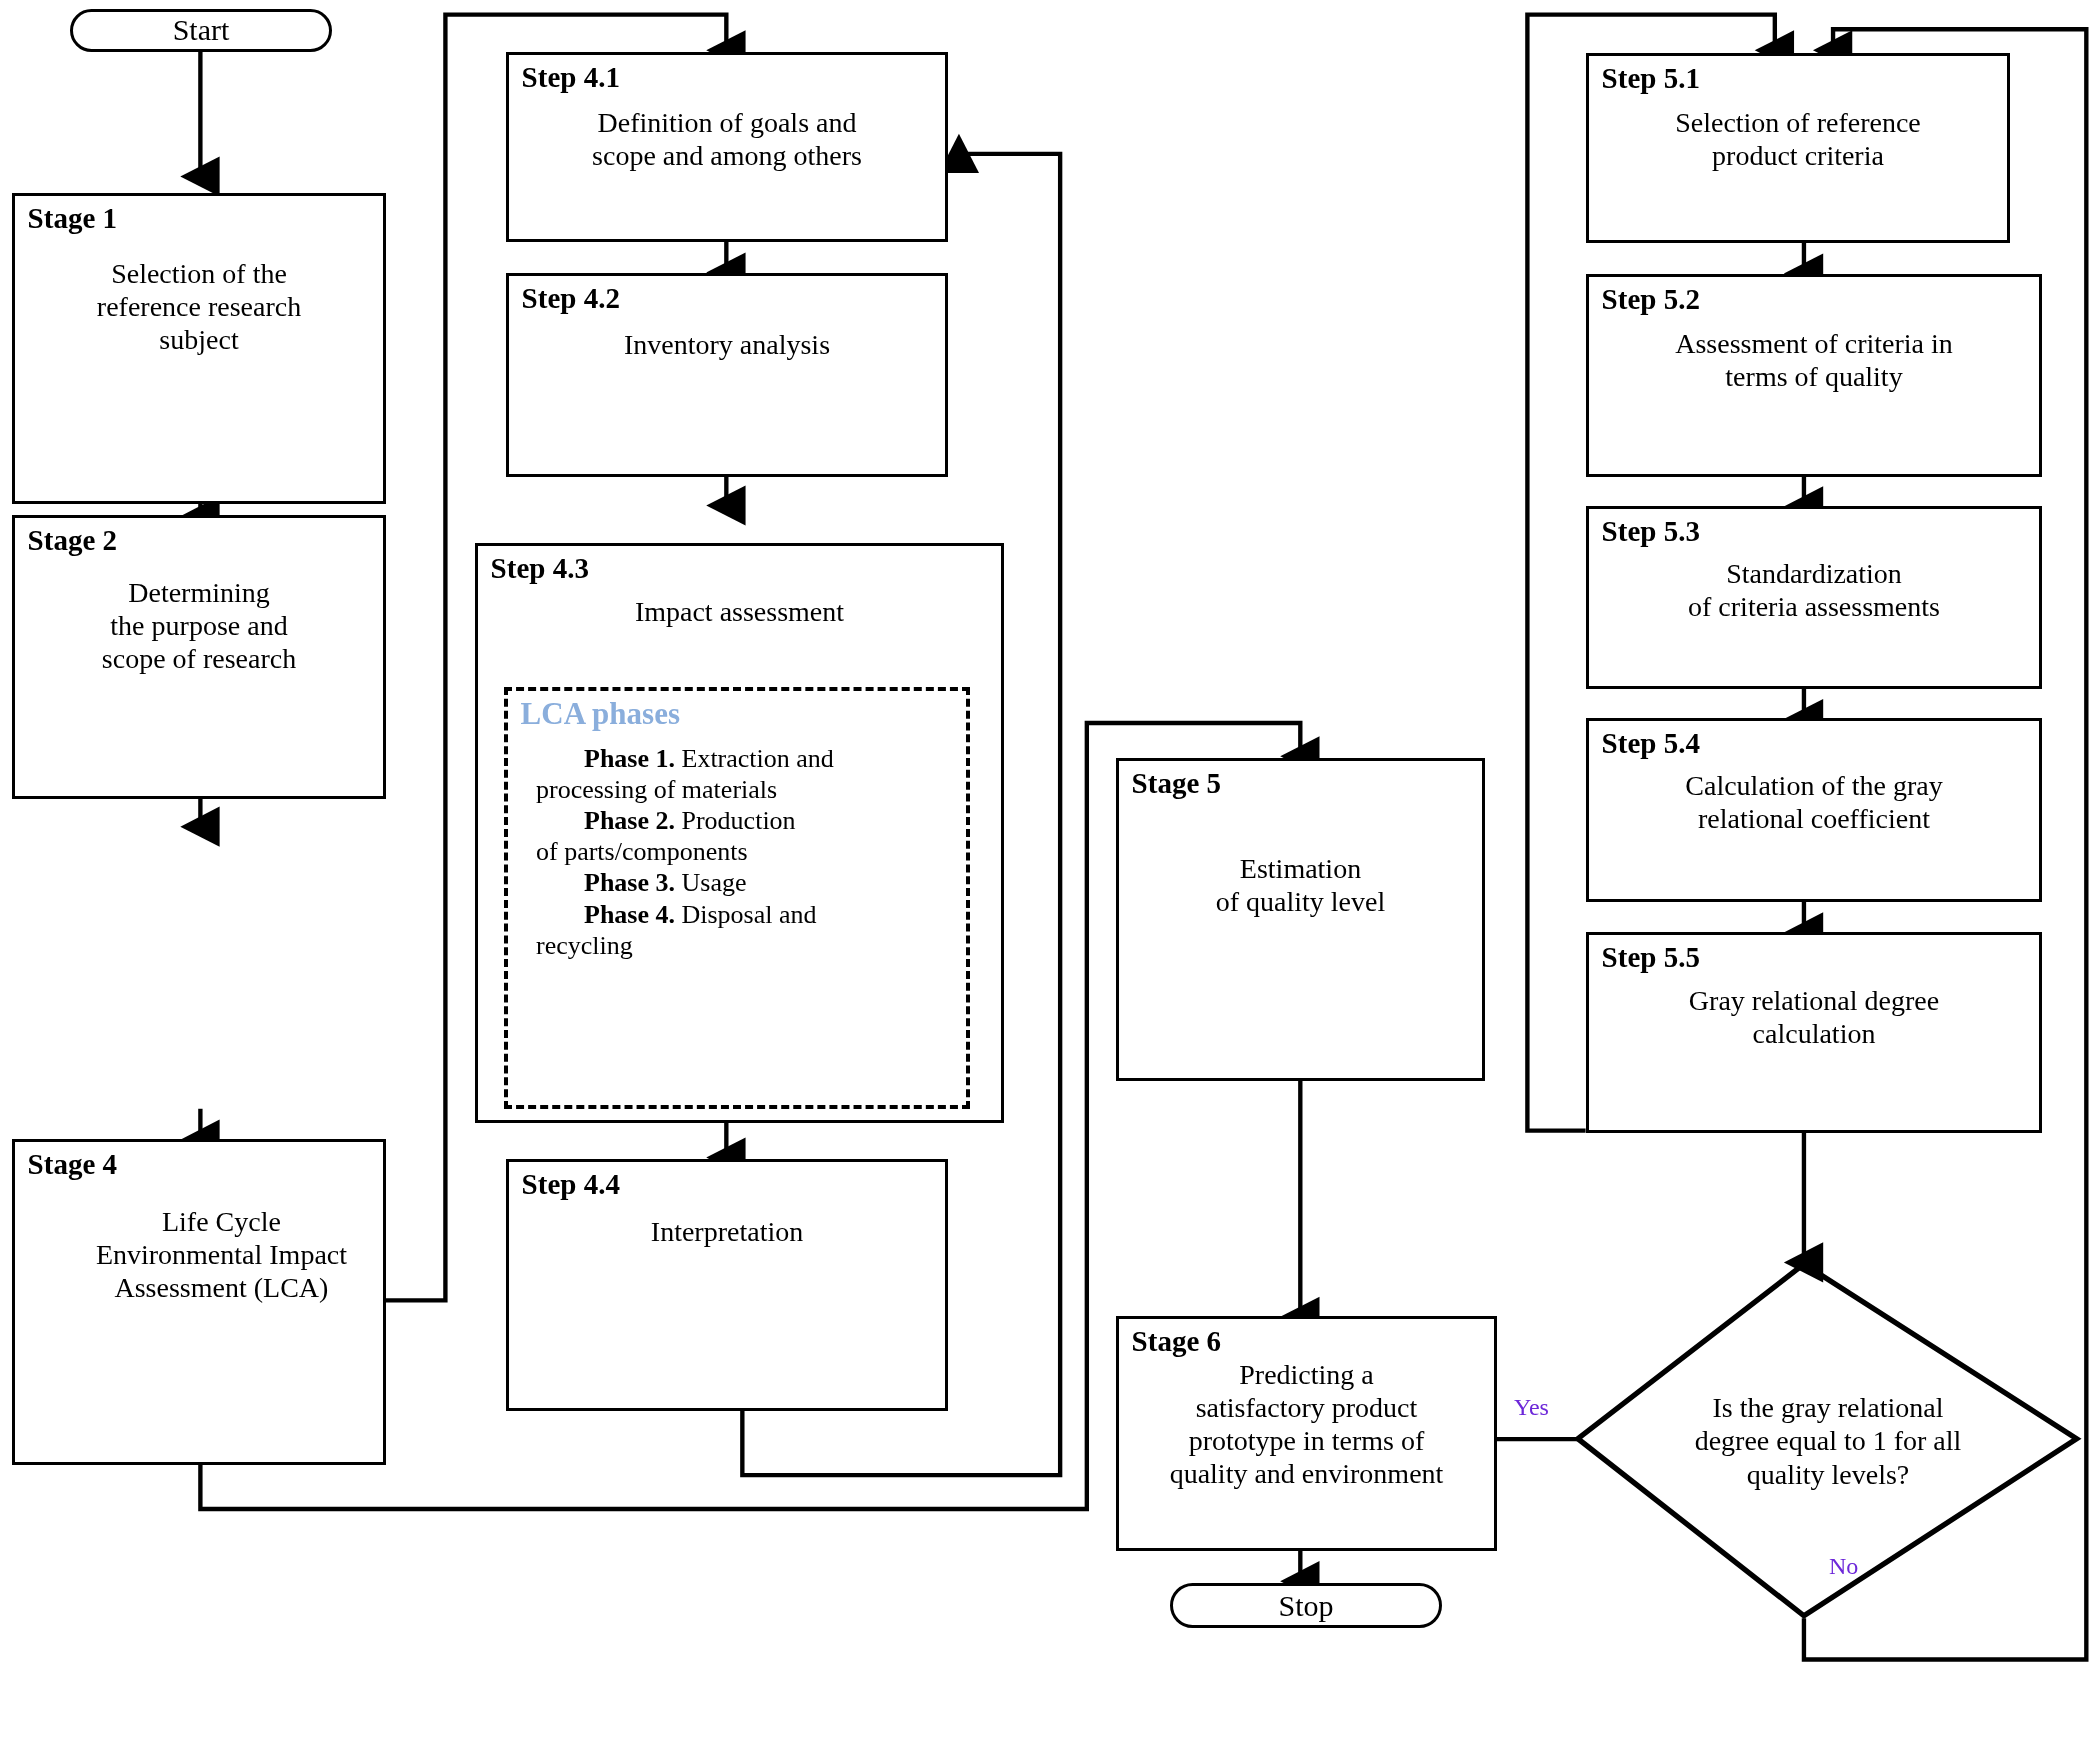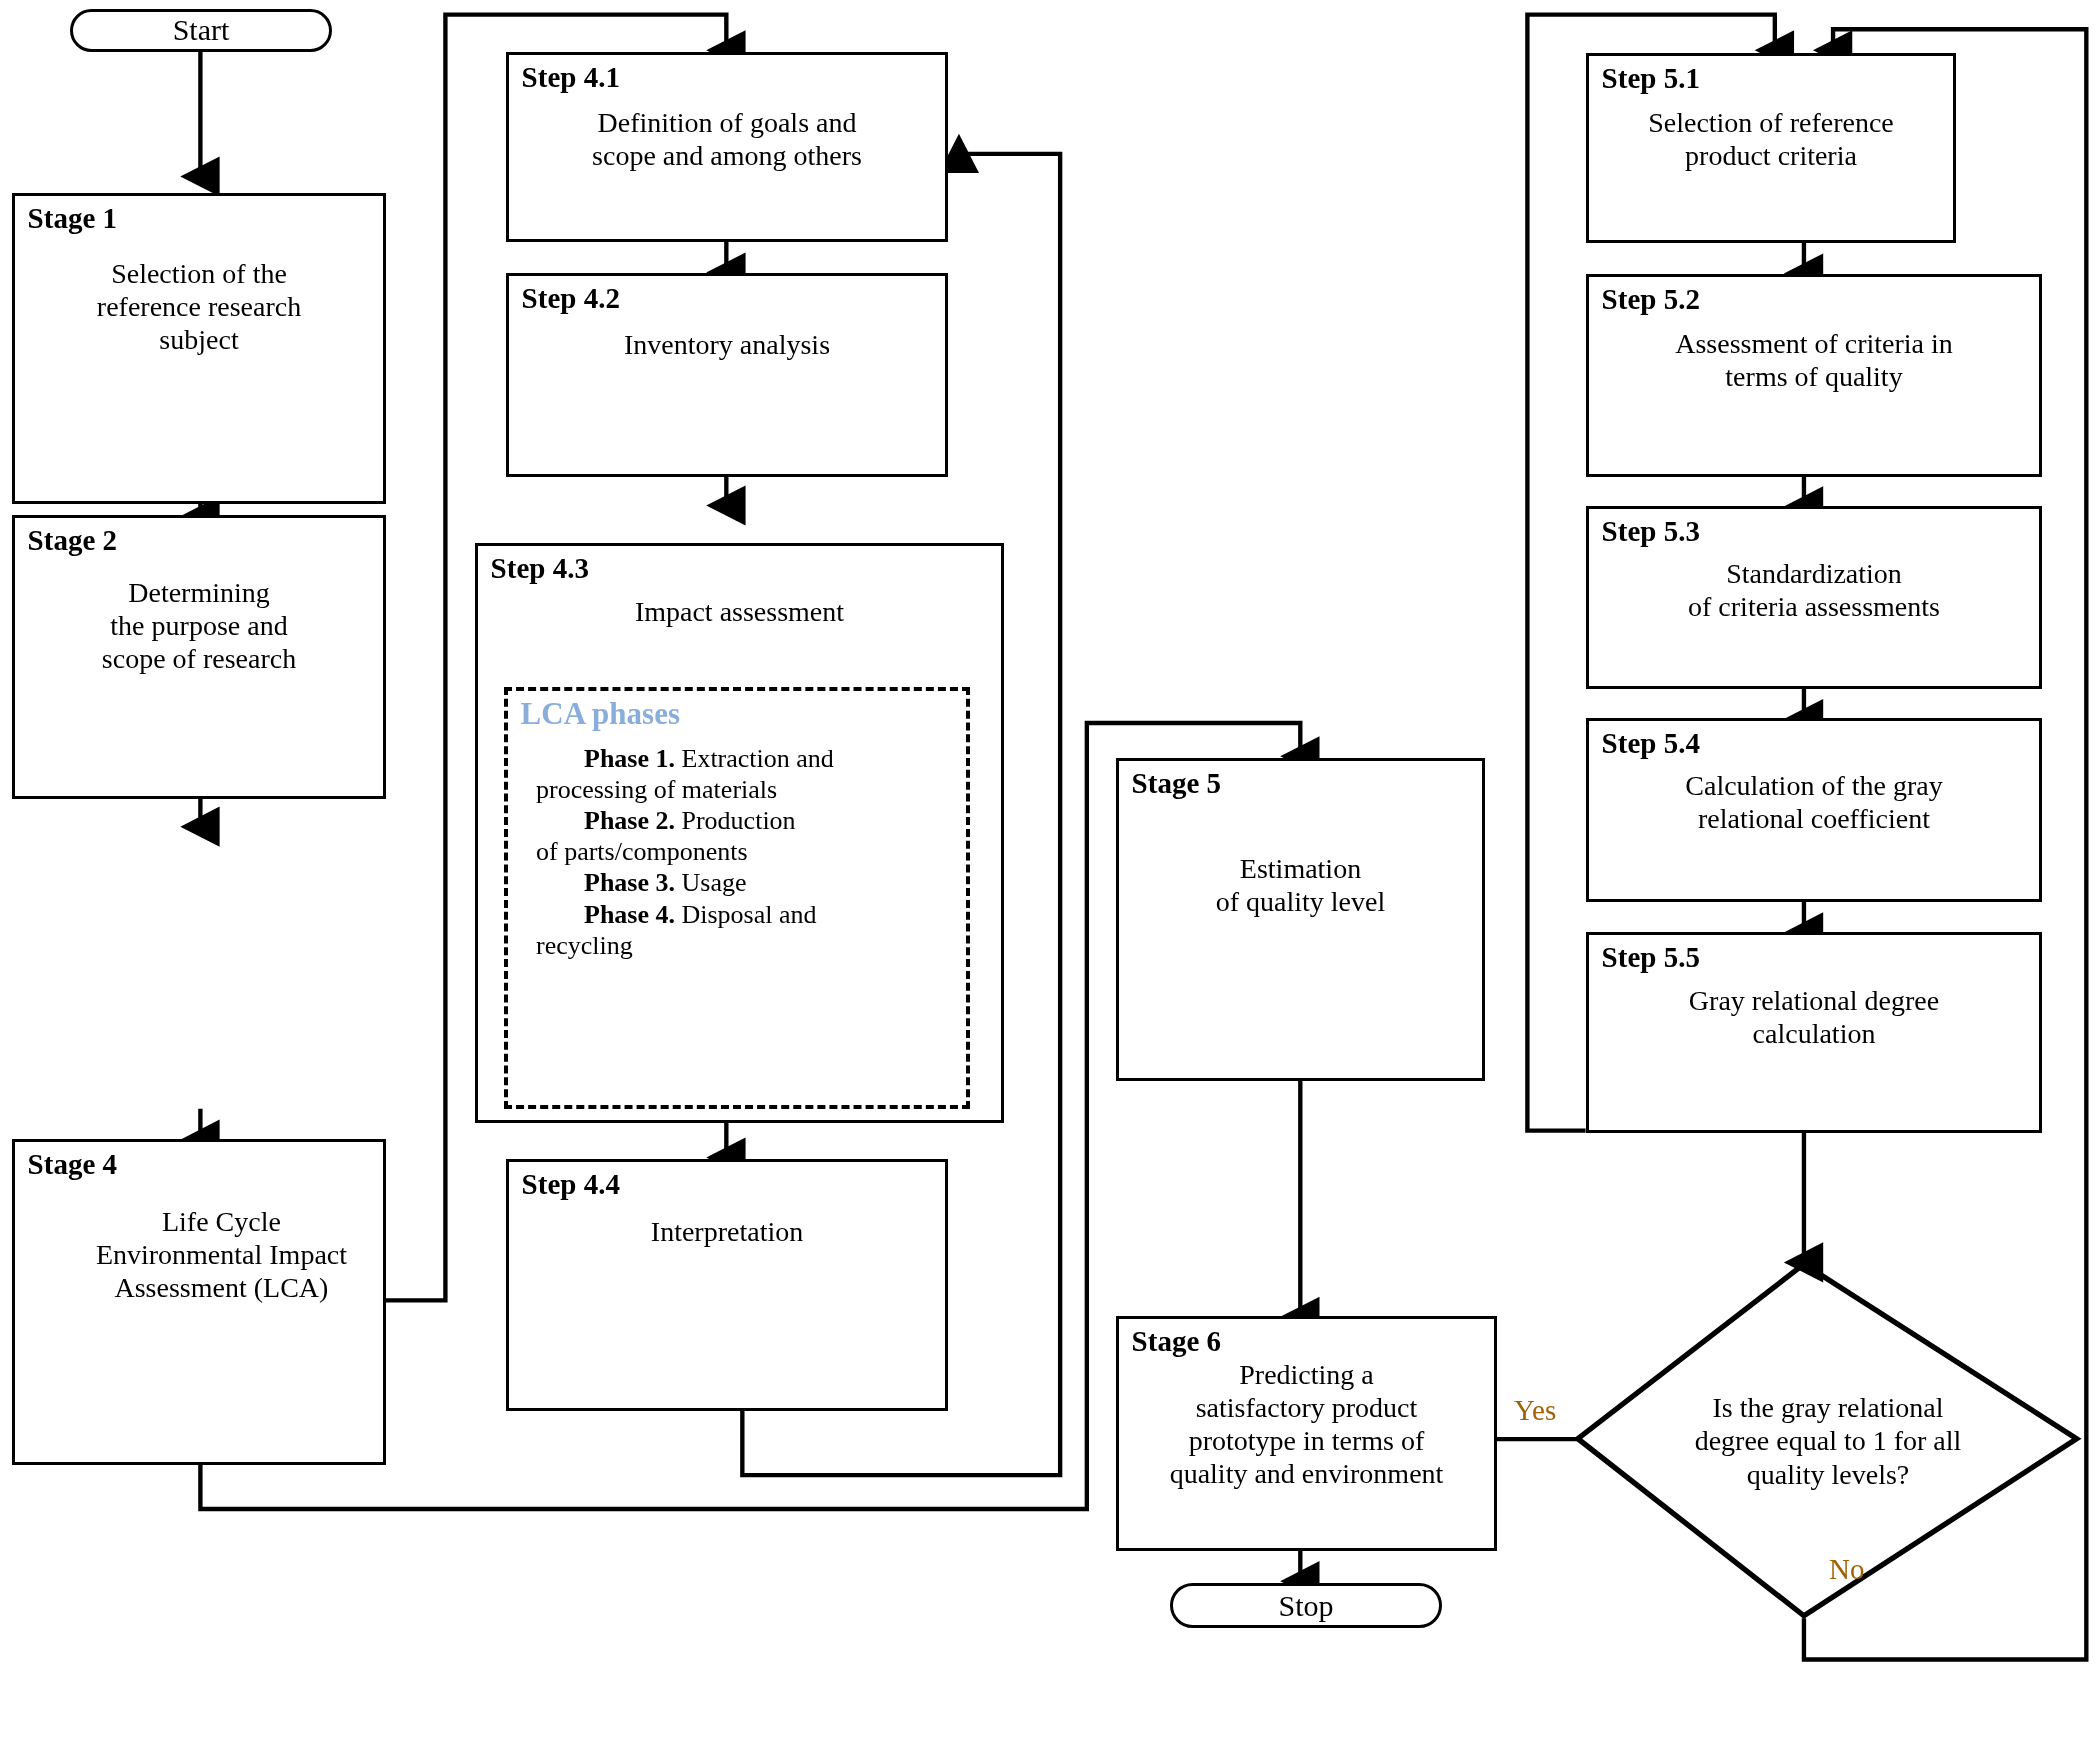--- a/index.html
+++ b/index.html
@@ -16,21 +16,21 @@
         display:flex;align-items:center;justify-content:center;font-size:30px;background:#fff;}
   .diamond{position:absolute;}
   .diamond .dtext{position:absolute;left:0;top:0;width:100%;height:100%;
         display:flex;flex-direction:column;align-items:center;justify-content:center;
         font-size:28px;line-height:1.2;text-align:center;}
   .lca{position:absolute;box-sizing:border-box;border:3.9px dashed #000;background:#fff;}
   .lca-title{color:#8AAEDC;font-weight:bold;font-size:31px;padding:4.9px 0 0 12.6px;}
   .lca-list{font-size:26px;line-height:1.2;padding:10.7px 14.6px 0 28px;}
   .lca-list b{font-weight:bold;margin-left:48px;}
   .lca-list p{margin:0;}
-  .edgelabel{position:absolute;font-size:29px;color:#a16207;}
+  .edgelabel{position:absolute;font-size:24px;color:#6d28d9;}
 </style>
 </head>
 <body>
 
 <div id="root">
 
   <svg class="lines" viewBox="0 0 4322 3627">
     <defs>
       <marker id="ah" markerWidth="10" markerHeight="10" refX="4.6" refY="5" orient="auto" markerUnits="strokeWidth">
         <path d="M0.4,0.6 L9.6,0.6 L5,9.6 Z" fill="#000"></path>
@@ -180,21 +180,21 @@
   <div class="node boxnode" style="left:1116px;top:1316px;width:381px;height:235px;">
     <div class="hdr">Stage 6</div>
     <div class="body tight" style="padding-left:1.9px;padding-right:1.9px;">
       <div>Predicting a</div>
       <div>satisfactory product</div>
       <div>prototype in terms of</div>
       <div>quality and environment</div>
     </div>
   </div>
 
-  <div class="node boxnode" style="left:1586px;top:53px;width:370px;height:190px;font-family:Liberation Serif, serif;">
+  <div class="node boxnode" style="left:1586px;top:53px;width:424px;height:190px;font-family:Liberation Serif, serif;">
     <div class="hdr">Step 5.1</div>
     <div class="body" style="padding-top:11.6px;">
       <div>Selection of reference</div>
       <div>product criteria</div>
     </div>
   </div>
 
   <div class="node boxnode" style="left:1586px;top:274px;width:456px;height:203px;">
     <div class="hdr">Step 5.2</div>
     <div class="body" style="padding-top:11.6px;padding-left:2.9px;padding-right:2.9px;">

